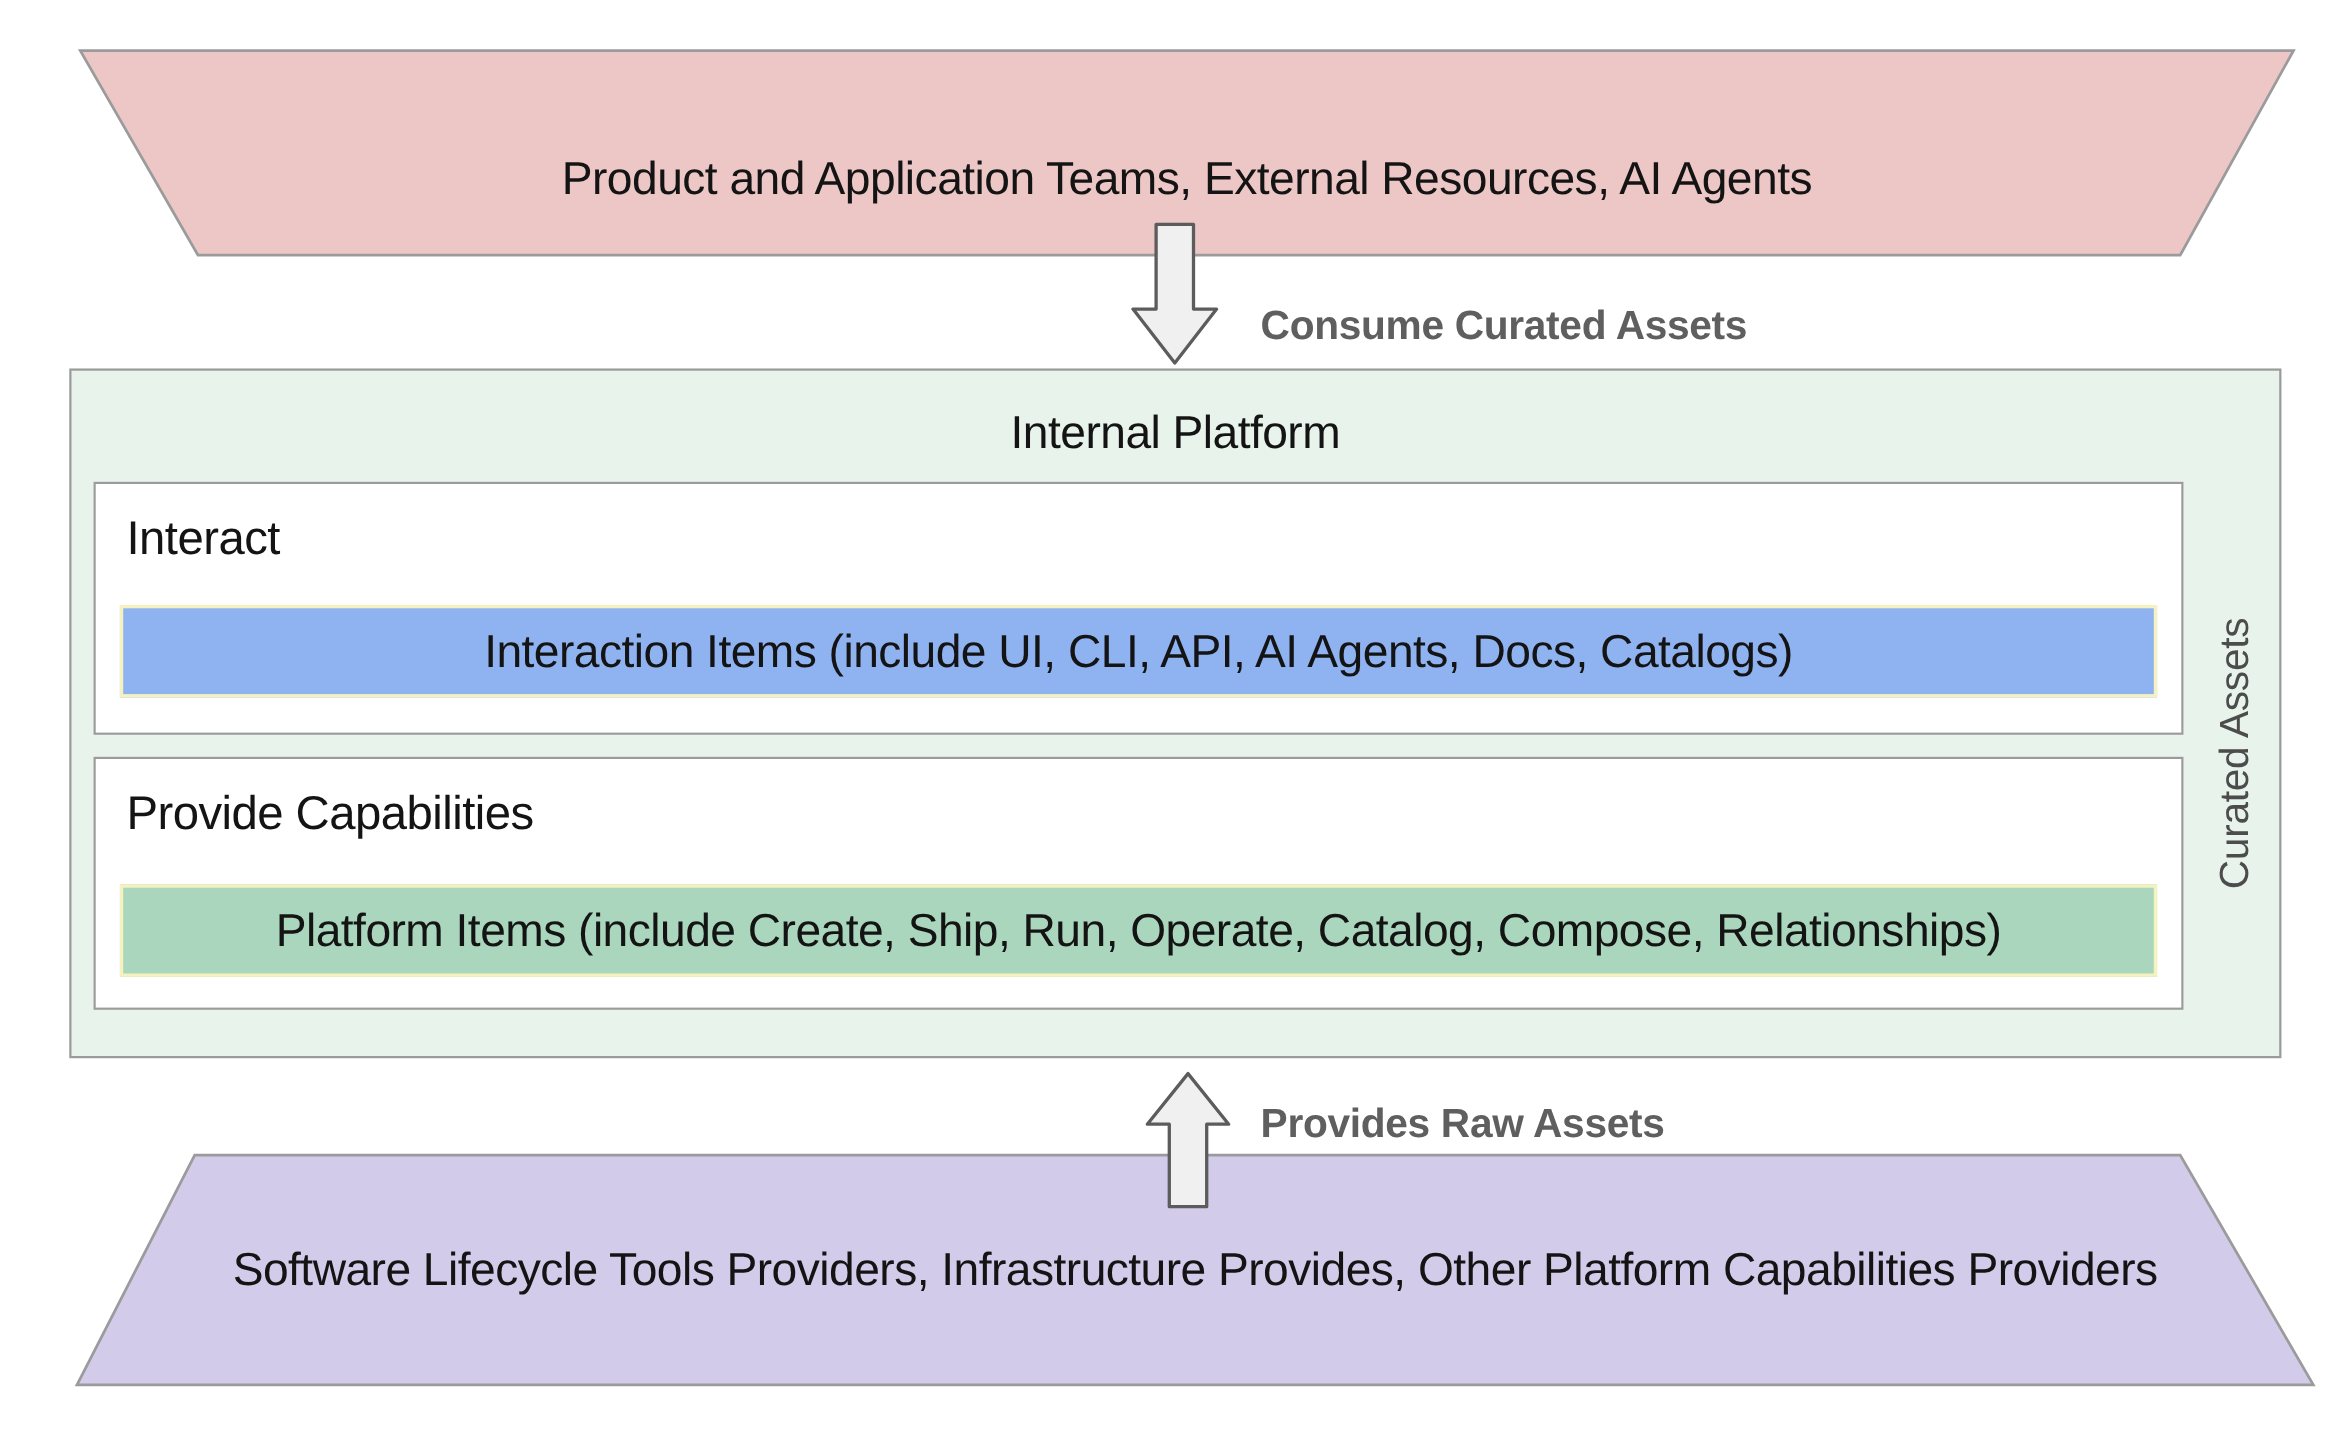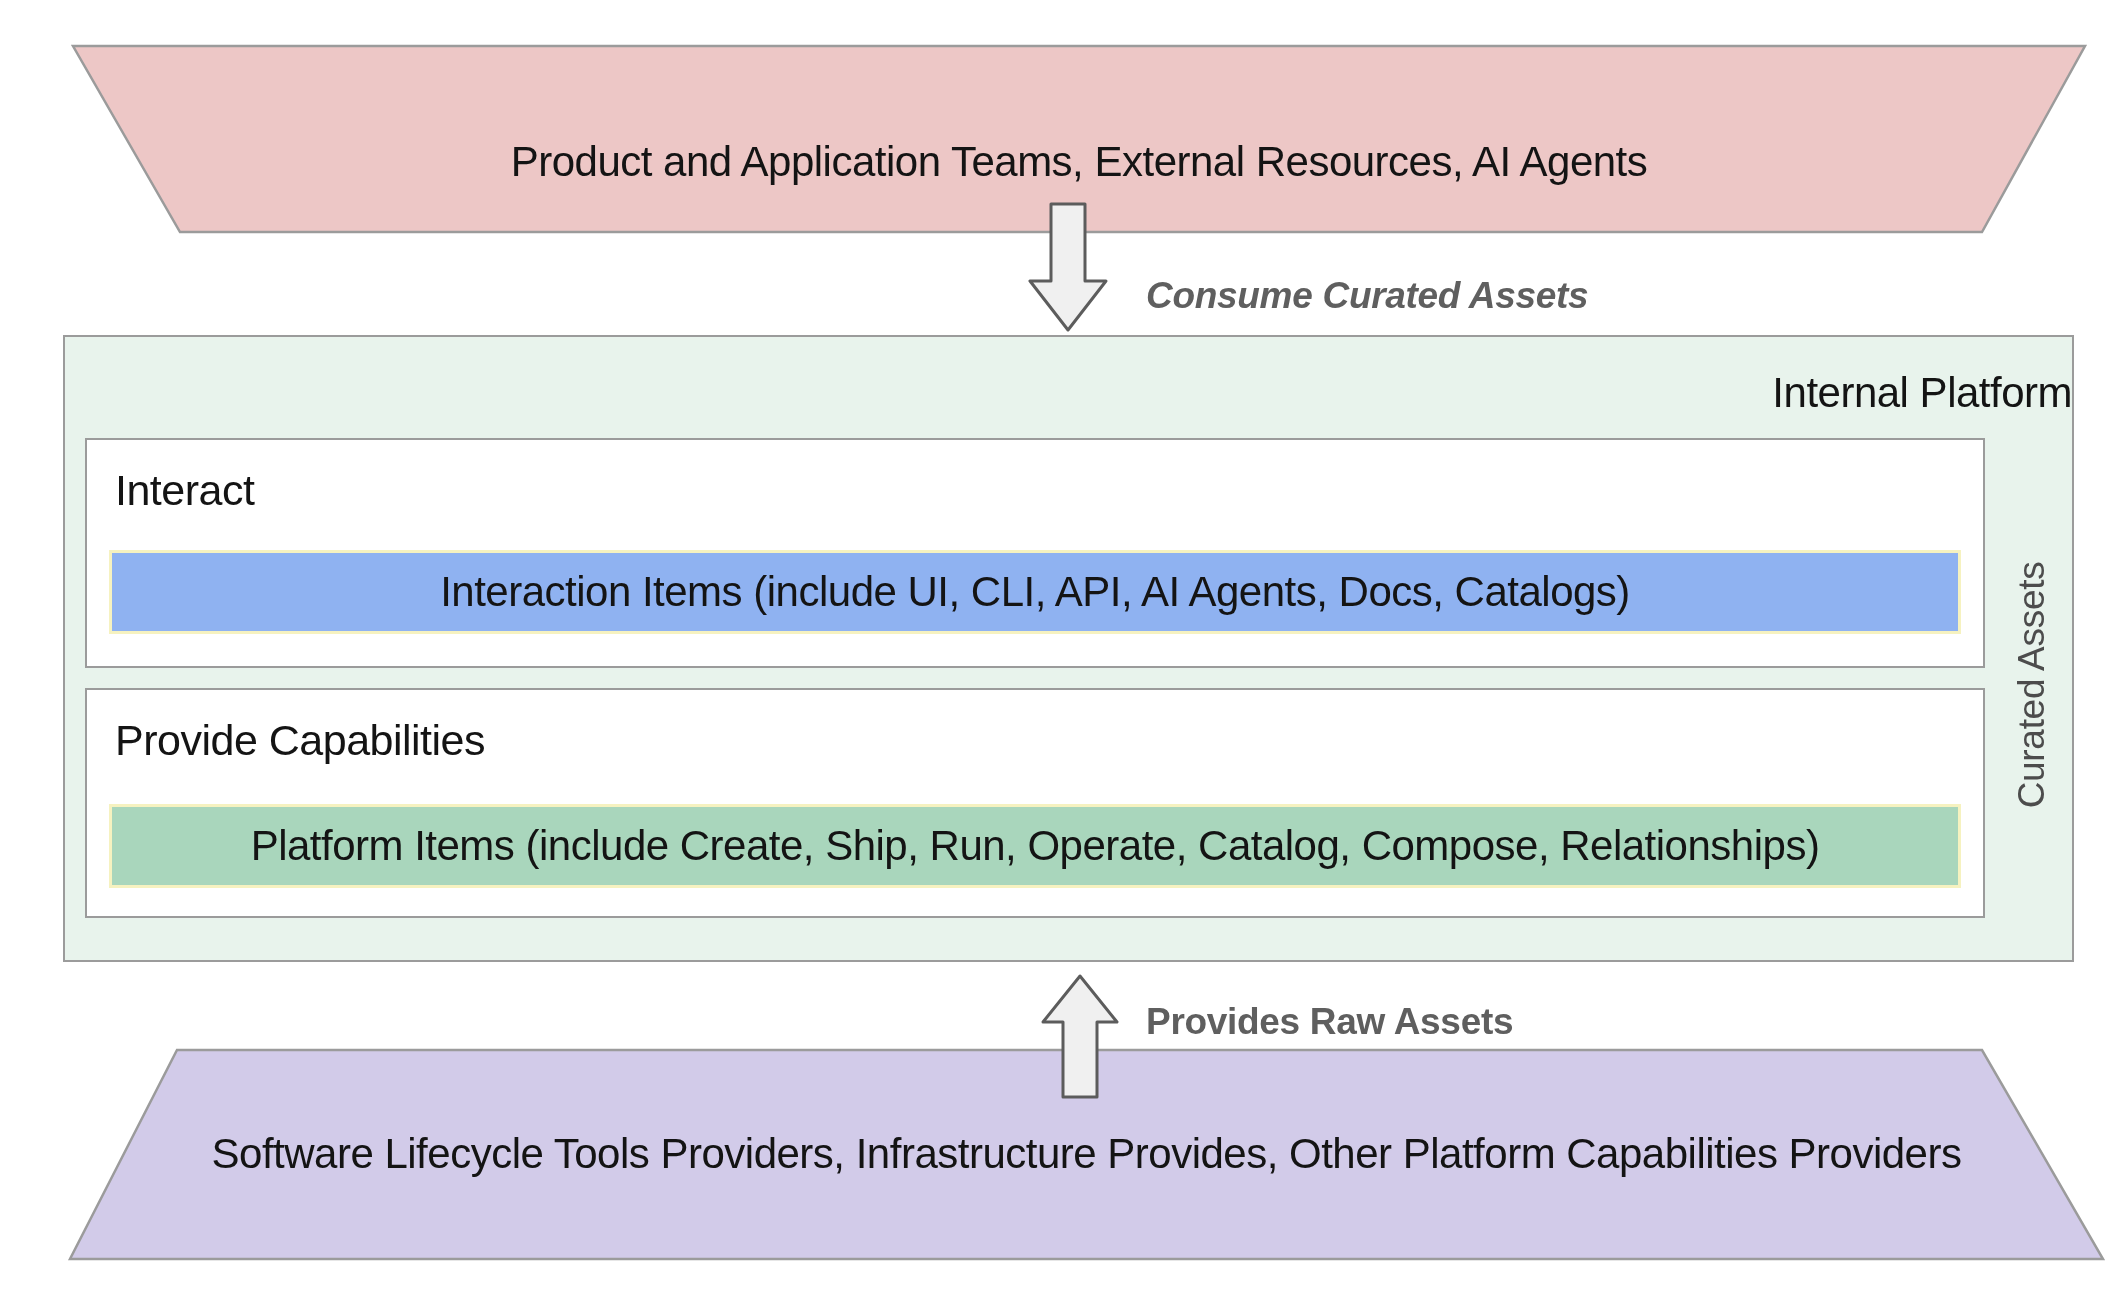--- a/index.html
+++ b/index.html
@@ -48,35 +48,35 @@
   .trap-label.bottom-label { left: 70px; top: 1050px; width: 2033px; height: 209px; }
 
   .flow-label {
     transform: translateY(-50%);
     color: var(--flow-label, #5f5f5f);
     font-size: 37px;
     font-weight: 600;
     letter-spacing: -0.3px;
     white-space: nowrap;
   }
-  .flow-label.consume { left: 1146px; top: 296px; font-style: italic; }
+  .flow-label.consume { left: 1146px; top: 296px; }
   .flow-label.provide { left: 1146px; top: 1022px; }
 
   .platform-container {
     left: 63px; top: 335px;
     width: 2011px; height: 627px;
     background: var(--mint, #e8f3ec);
     border: 2px solid var(--box-border, #9b9b9b);
   }
 
   .platform-title {
     position: absolute;
     left: 0; top: 32px;
     width: 100%;
-    text-align: right;
+    text-align: center;
     color: var(--node-text, #141414);
     font-size: 42px;
     letter-spacing: -0.5px;
   }
 
   .section-box {
     position: absolute;
     left: 20px;
     width: 1900px;
     height: 230px;

